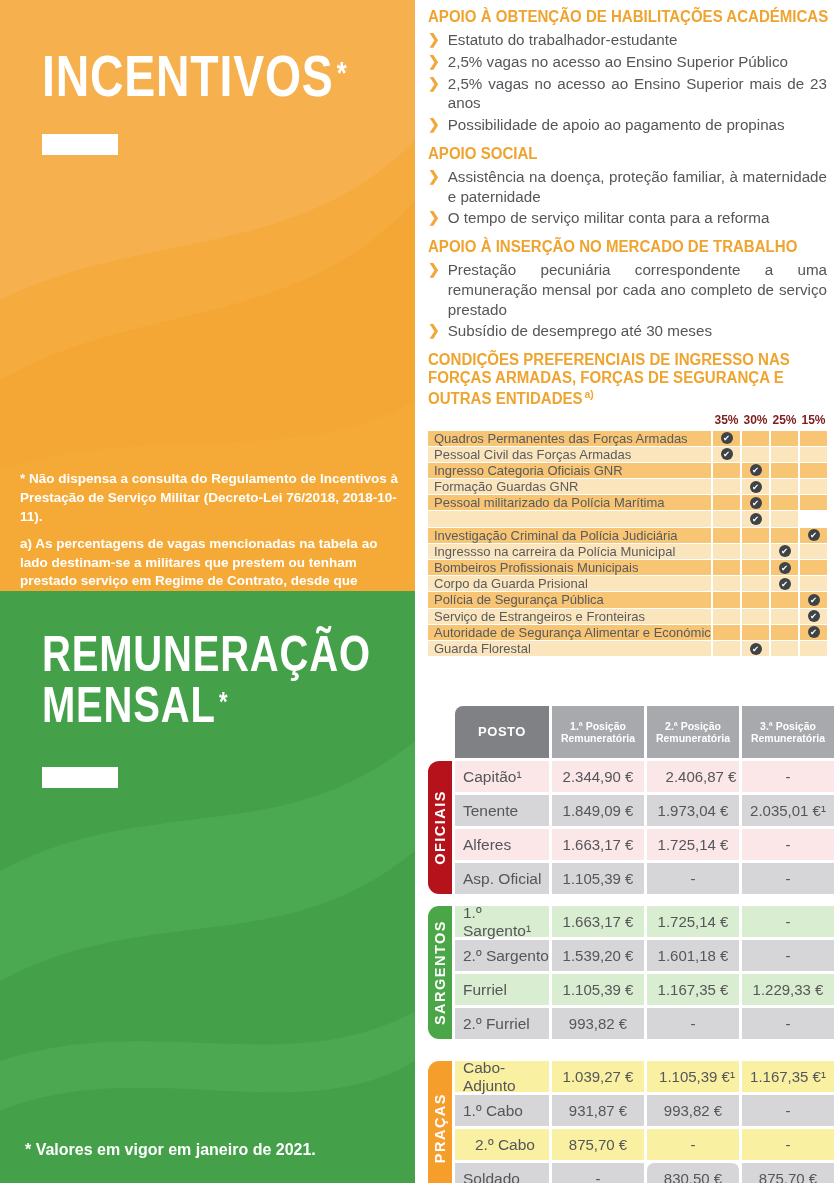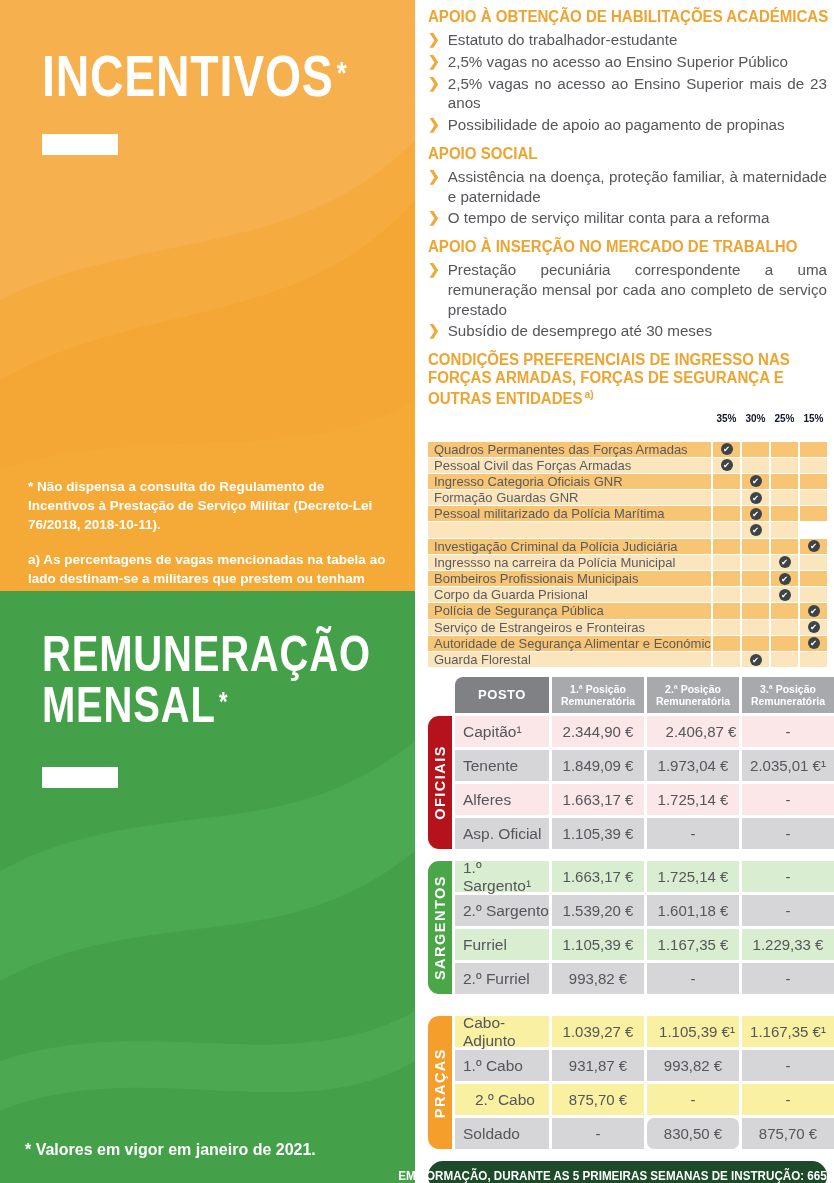--- a/index.html
+++ b/index.html
@@ -11,49 +11,49 @@
   .green{position:absolute;top:591px;left:0;width:415px;height:592px;background:#44A14A;overflow:hidden;}
   .wave{position:absolute;top:0;left:0;}
   .big-title{position:absolute;left:42px;color:#fff;font-weight:bold;transform:scaleX(.8);transform-origin:left top;line-height:1.02;white-space:nowrap;letter-spacing:1px;}
   .t-inc{top:46px;font-size:58px;}
   .t-rem{top:38px;font-size:50px;}
   .ast{font-size:.55em;vertical-align:38%;margin-left:4px;}
   .bar{position:absolute;left:42px;width:76px;height:21px;background:#fff;}
   .bar-inc{top:134px;}
   .bar-rem{top:176px;}
   .orange-note{position:absolute;left:12px;top:462px;width:398px;color:#fff;font-size:13.5px;font-weight:bold;line-height:1.4;}
-  .orange-note p{margin:16px;}
+  .orange-note p{margin:8px;}
   .validity{position:absolute;left:25px;top:550px;color:#fff;font-weight:bold;font-size:16px;}
 
   
   .right{position:absolute;left:415px;top:0;width:419px;height:1183px;background:#fff;box-sizing:border-box;padding:4px 7px 0 13px;}
   .sec-heading{color:#EFA42F;font-weight:bold;font-size:16px;margin:10px 0 4px;transform:scaleX(.94);transform-origin:left;white-space:nowrap;}
   .sec-heading.wrap{white-space:normal;line-height:1.15;width:106%;}
   .benefit-section:first-child .sec-heading{margin-top:4px;}
   .item{display:flex;margin:2px 0;}
   .arrow{color:#F2A838;font-weight:bold;font-size:14px;margin-right:8px;line-height:1.35;}
   .item-text{color:#55565A;font-size:15.2px;line-height:1.3;text-align:justify;flex:1;}
   .hnote{font-size:11px;vertical-align:super;margin-left:2px;}
 
   
   .cond-head,.cond-row{display:grid;grid-template-columns:1fr 27px 27px 27px 27px;gap:0 2px;}
   .cond-head{margin-top:2px;}
-  .pct{font-size:10px;font-weight:bold;color:#0f172a;text-align:center;padding-bottom:18px;}
+  .pct{font-size:12px;font-weight:bold;color:#7f1d1d;text-align:center;padding-bottom:4px;}
   .cond-row{margin-bottom:1px;}
   .cond-cell{height:15.2px;display:flex;align-items:center;justify-content:center;}
   .cond-label{justify-content:flex-start;font-size:13px;color:#5A5B5E;padding-left:6px;white-space:nowrap;overflow:hidden;}
   .rowA{background:#F7C573;}
   .rowB{background:#FBE5BD;}
   .check{width:12px;height:12px;border-radius:50%;background:#3E4347;color:#fff;font-size:8.5px;line-height:12px;text-align:center;}
 
   
   .sal{display:grid;grid-template-columns:24px 94px 92px 92px 92px;gap:3px 3px;margin-top:10px;}
   .sal.mt1{margin-top:12px;}
   .sal.mt2{margin-top:22px;}
-  .sal-h{background:#A7A9AC;color:#fff;font-size:10.5px;font-weight:bold;text-align:center;display:flex;align-items:center;justify-content:center;line-height:1.15;height:36px;padding:4px 4px;box-sizing:border-box;}
+  .sal-h{background:#A7A9AC;color:#fff;font-size:10.5px;font-weight:bold;text-align:center;display:flex;align-items:center;justify-content:center;line-height:1.15;height:52px;padding:4px 4px;box-sizing:border-box;margin-top:40px;}
   .sal-h.posto{background:#808184;font-size:13px;letter-spacing:.5px;border-top-left-radius:8px;}
   .tab{border-radius:11px 0 0 11px;display:flex;align-items:center;justify-content:center;}
   .tab span{writing-mode:vertical-rl;transform:rotate(180deg);color:#fff;font-weight:bold;font-size:14.5px;letter-spacing:1.5px;}
   .sal-label{font-size:15.5px;color:#55565A;display:flex;align-items:center;padding-left:8px;height:31px;}
   .sal-val{font-size:15px;color:#55565A;display:flex;align-items:center;justify-content:center;height:31px;}
 
   .banner{margin-top:12px;height:30px;background:#1D4A29;border-radius:15px;display:flex;align-items:center;justify-content:center;}
   .banner span{color:#fff;font-weight:bold;font-size:12.5px;transform:scaleX(.93);white-space:nowrap;}
 </style>
 </head>

